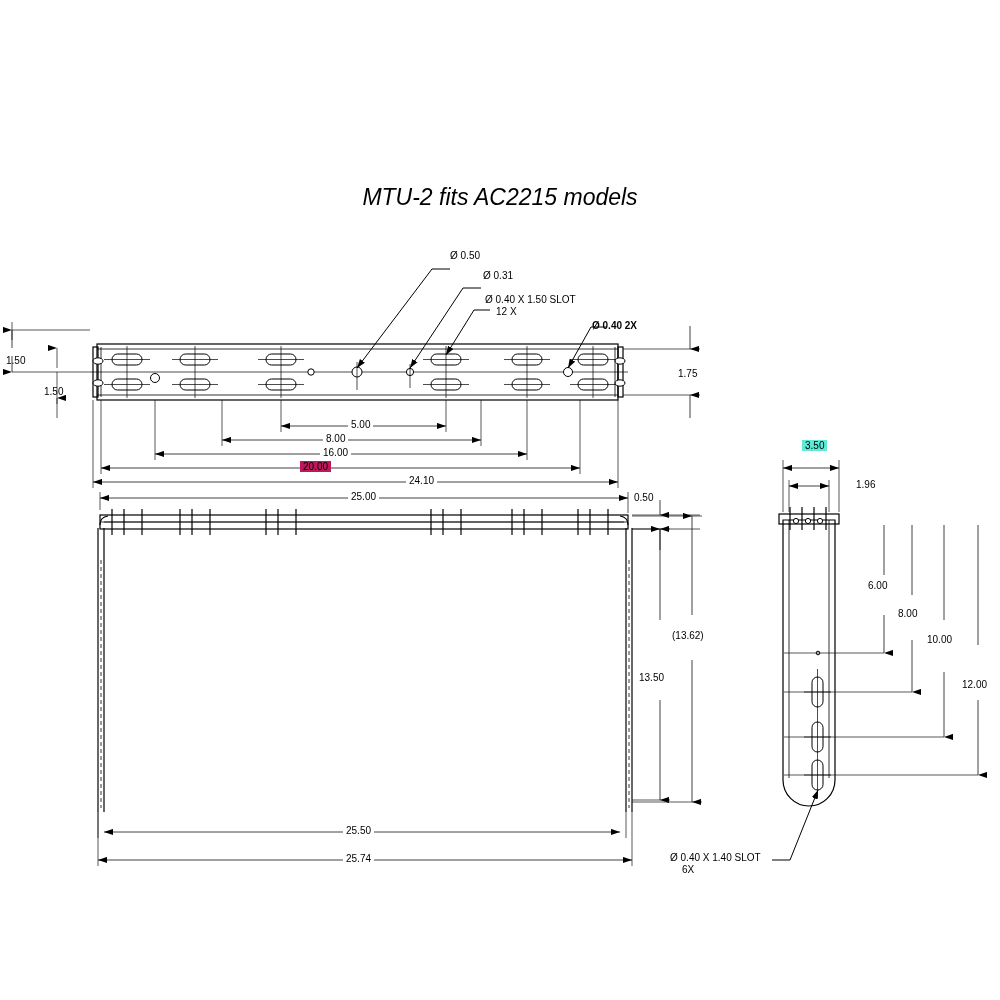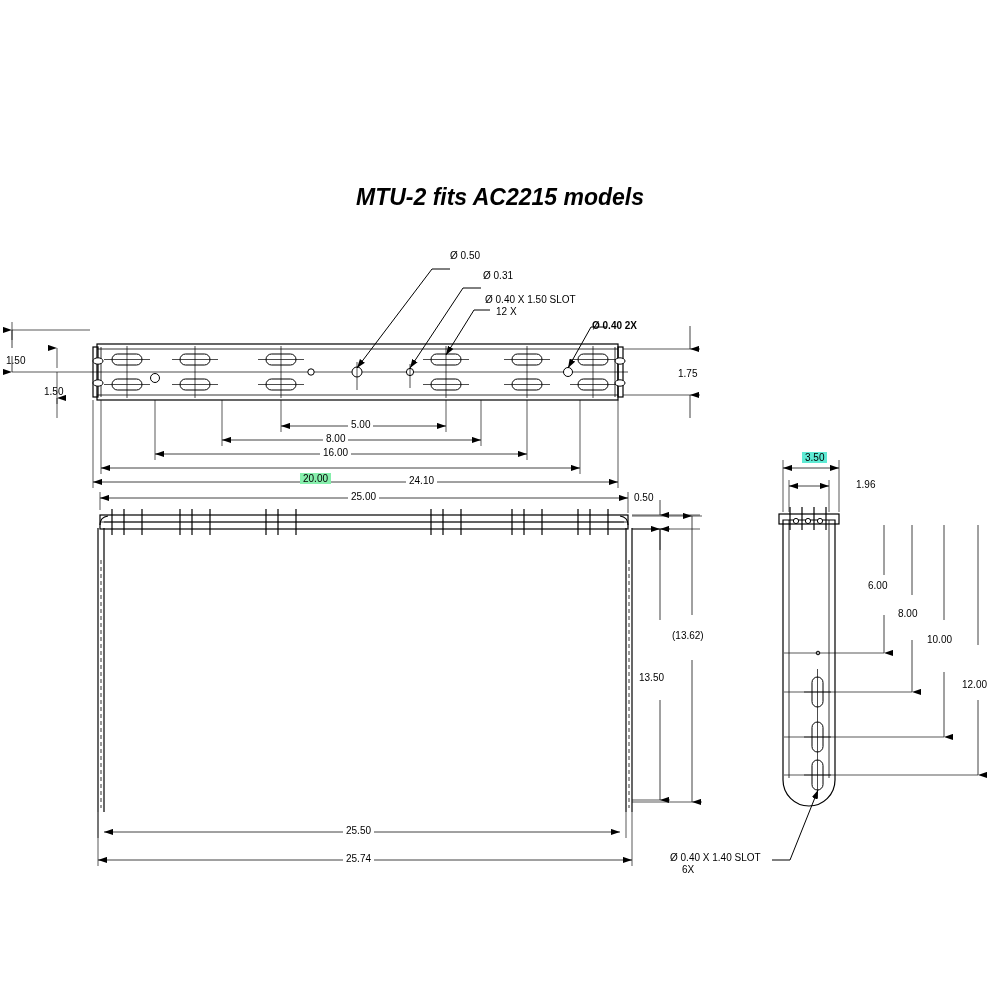--- a/index.html
+++ b/index.html
@@ -5,21 +5,21 @@
   html,body{margin:0;padding:0;background:#ffffff;}
   body{width:1000px;height:1000px;font-family:"Liberation Sans",sans-serif;color:#000;overflow:hidden;}
   #sheet{position:relative;width:1000px;height:1000px;background:#fff;}
 
   .title{
     position:absolute; left:0; top:112px; width:1000px;
     text-align:center; font-size:48px; font-weight:bold; letter-spacing:0px;
   }
   .subtitle{
     position:absolute; left:0; top:184px; width:1000px;
-    text-align:center; font-size:23px; font-style:italic; font-weight:bold;
+    text-align:center; font-size:23px; font-style:italic; font-weight:normal;
   }
 
   svg{position:absolute;left:0;top:0;width:1000px;height:1000px;}
   .ln{stroke:#000;fill:none;stroke-width:1.2;}
   .thin{stroke:#000;fill:none;stroke-width:0.8;}
   .dim{stroke:#111;fill:none;stroke-width:0.8;}
   .ext{stroke:#111;fill:none;stroke-width:0.7;}
   .hid{stroke:#000;fill:none;stroke-width:0.8;stroke-dasharray:4 3;}
   .ctr{stroke:#000;fill:none;stroke-width:0.7;}
   .lead{stroke:#000;fill:none;stroke-width:1;}
@@ -299,31 +299,31 @@
   <div class="lbl" style="left:496px;top:306px;">12 X</div>
   <div class="lbl" style="left:592px;top:320px;font-weight:bold;">Ø 0.40 2X</div>
 
   <div class="lbl" style="left:6px;top:355px;">1.50</div>
   <div class="lbl" style="left:44px;top:386px;">1.50</div>
   <div class="lbl" style="left:678px;top:368px;">1.75</div>
 
   <div class="lbl" style="left:348px;top:419px;background:#fff;padding:0 3px;">5.00</div>
   <div class="lbl" style="left:323px;top:433px;background:#fff;padding:0 3px;">8.00</div>
   <div class="lbl" style="left:320px;top:447px;background:#fff;padding:0 3px;">16.00</div>
-  <div class="lbl" style="left:300px;top:473px;background:#86efac;padding:0 3px;">20.00</div>
+  <div class="lbl" style="left:300px;top:461px;background:#be185d;padding:0 3px;">20.00</div>
   <div class="lbl" style="left:406px;top:475px;background:#fff;padding:0 3px;">24.10</div>
 
   <div class="lbl" style="left:348px;top:491px;background:#fff;padding:0 3px;">25.00</div>
   <div class="lbl" style="left:634px;top:486px;margin-top:6px;">0.50</div>
   <div class="lbl" style="left:672px;top:630px;">(13.62)</div>
   <div class="lbl" style="left:639px;top:672px;">13.50</div>
   <div class="lbl" style="left:343px;top:825px;background:#fff;padding:0 3px;">25.50</div>
   <div class="lbl" style="left:343px;top:853px;background:#fff;padding:0 3px;">25.74</div>
 
-  <div class="lbl" style="left:802px;top:452px;background:#5eead4;padding:0 3px;">3.50</div>
+  <div class="lbl" style="left:802px;top:440px;background:#5eead4;padding:0 3px;">3.50</div>
   <div class="lbl" style="left:856px;top:479px;">1.96</div>
 
   <div class="lbl" style="left:868px;top:580px;">6.00</div>
   <div class="lbl" style="left:898px;top:608px;">8.00</div>
   <div class="lbl" style="left:927px;top:634px;">10.00</div>
   <div class="lbl" style="left:962px;top:655px;margin-top:24px;">12.00</div>
 
   <div class="lbl" style="left:670px;top:852px;">Ø 0.40 X 1.40 SLOT</div>
   <div class="lbl" style="left:682px;top:864px;">6X</div>
 

